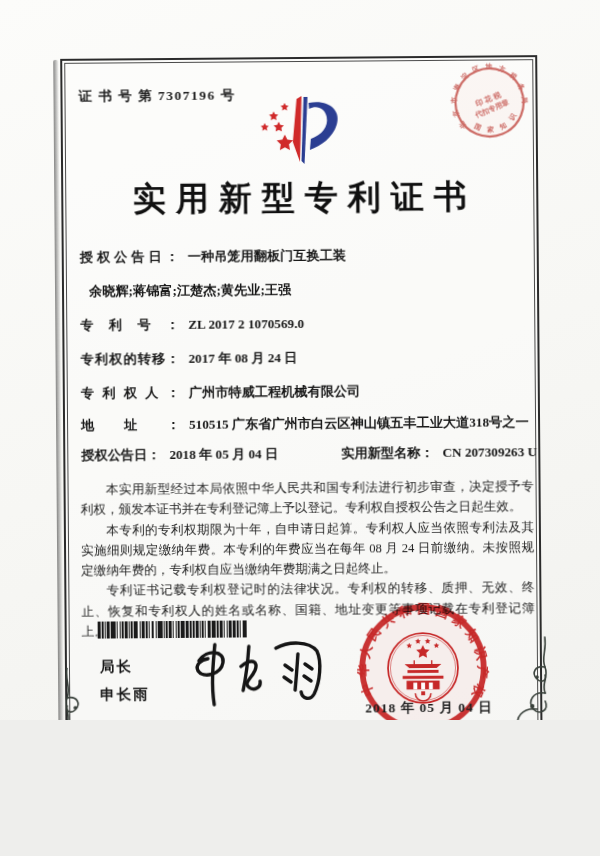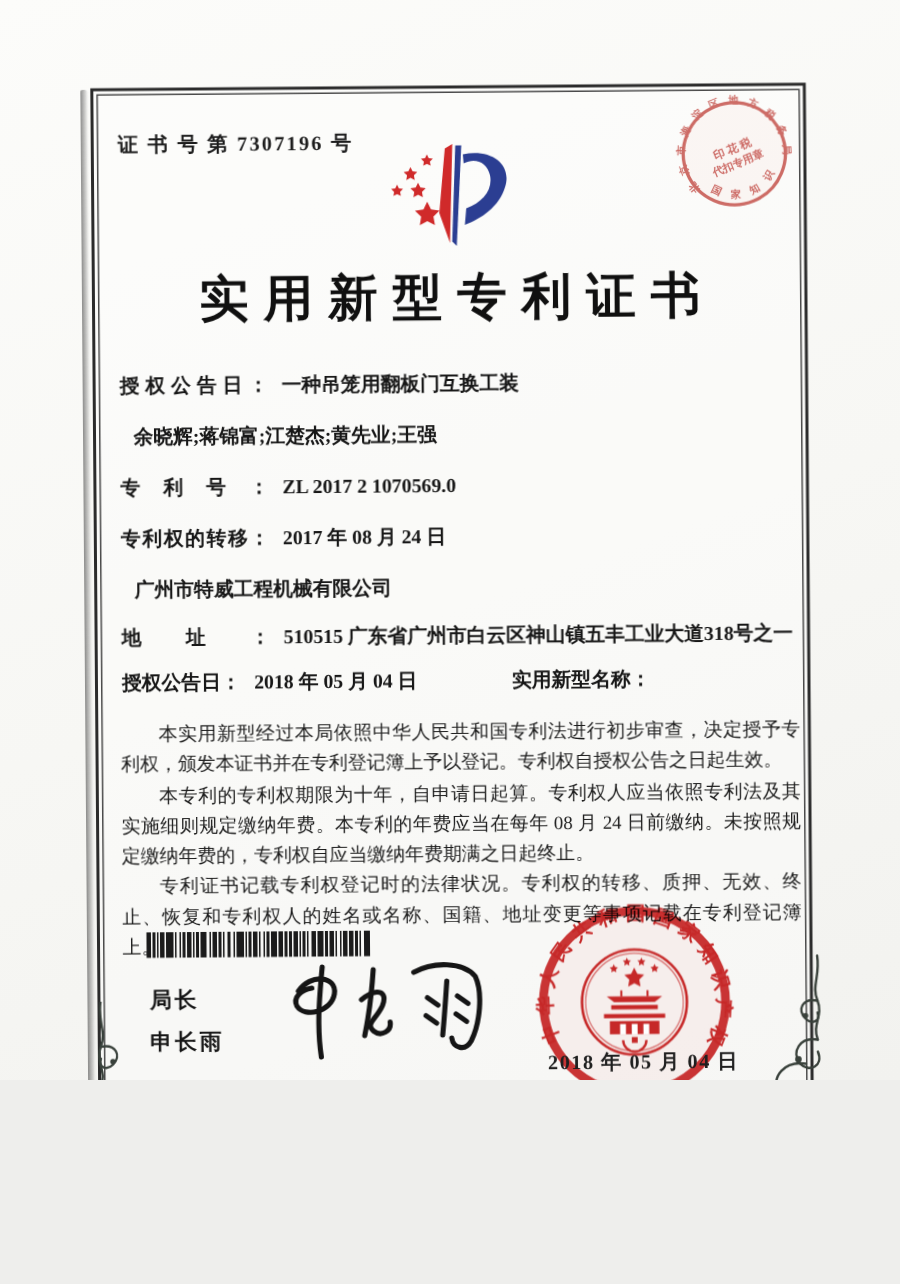--- a/index.html
+++ b/index.html
@@ -124,33 +124,35 @@
       </div>
       <div class="frow">
         <span class="flabel">专利号：</span>
         <span class="fvalue">ZL 2017 2 1070569.0</span>
       </div>
       <div class="frow">
         <span class="flabel">专利权的转移：</span>
         <span class="fvalue">2017 年 08 月 24 日</span>
       </div>
       <div class="frow">
+        <span class="flabel">专利权人：</span>
         <span class="fvalue">广州市特威工程机械有限公司</span>
       </div>
       <div class="frow addr">
         <span class="flabel">地址：</span>
         <span class="fvalue">510515 广东省广州市白云区神山镇五丰工业大道318号之一</span>
       </div>
       <div class="frow">
         <span class="fpair">
           <span class="flabel">授权公告日：</span>
           <span class="fvalue">2018 年 05 月 04 日</span>
         </span>
         <span class="fpair right">
           <span class="flabel">实用新型名称：</span>
+          <span class="fvalue">CN 207309263 U</span>
         </span>
       </div>
     </div>
 
     <div class="bodytext">
       <p>本实用新型经过本局依照中华人民共和国专利法进行初步审查，决定授予专利权，颁发本证书并在专利登记簿上予以登记。专利权自授权公告之日起生效。</p>
       <p>本专利的专利权期限为十年，自申请日起算。专利权人应当依照专利法及其实施细则规定缴纳年费。本专利的年费应当在每年 08 月 24 日前缴纳。未按照规定缴纳年费的，专利权自应当缴纳年费期满之日起终止。</p>
       <p>专利证书记载专利权登记时的法律状况。专利权的转移、质押、无效、终止、恢复和专利权人的姓名或名称、国籍、地址变更等事项记载在专利登记簿上。</p>
     </div>
 

